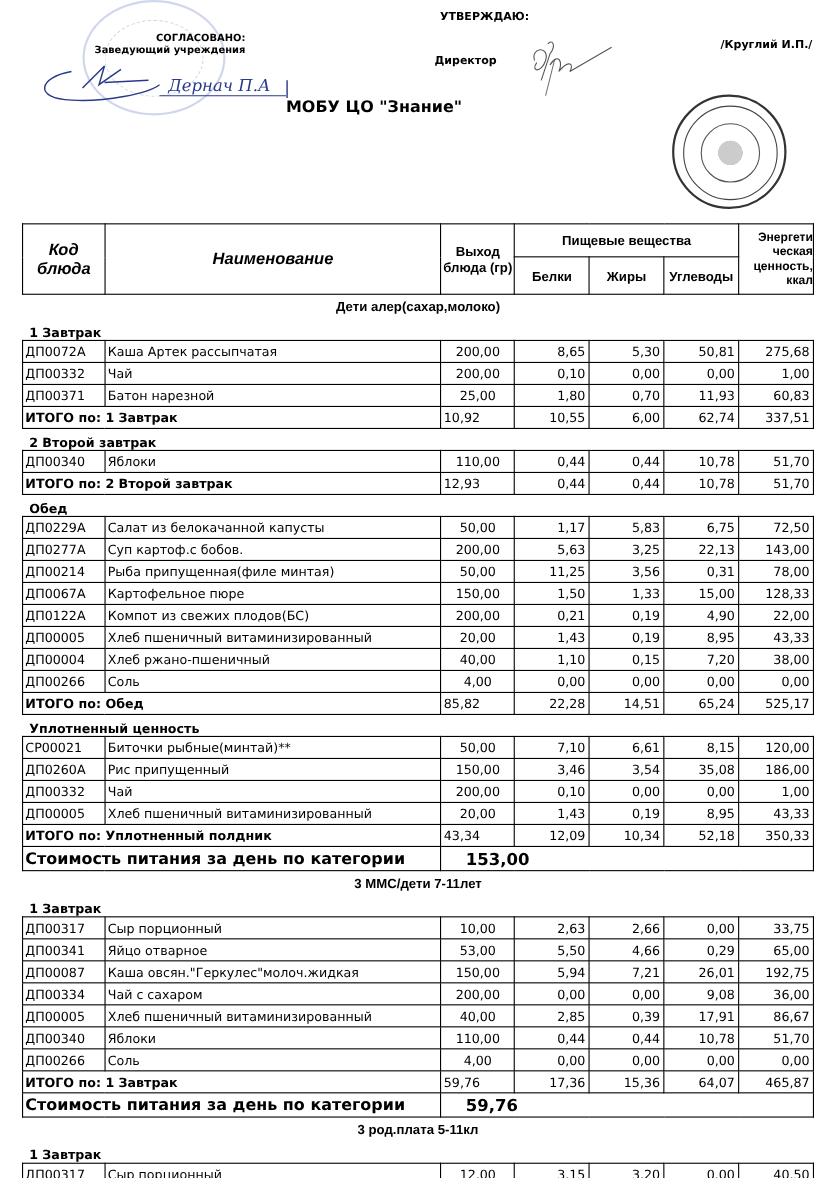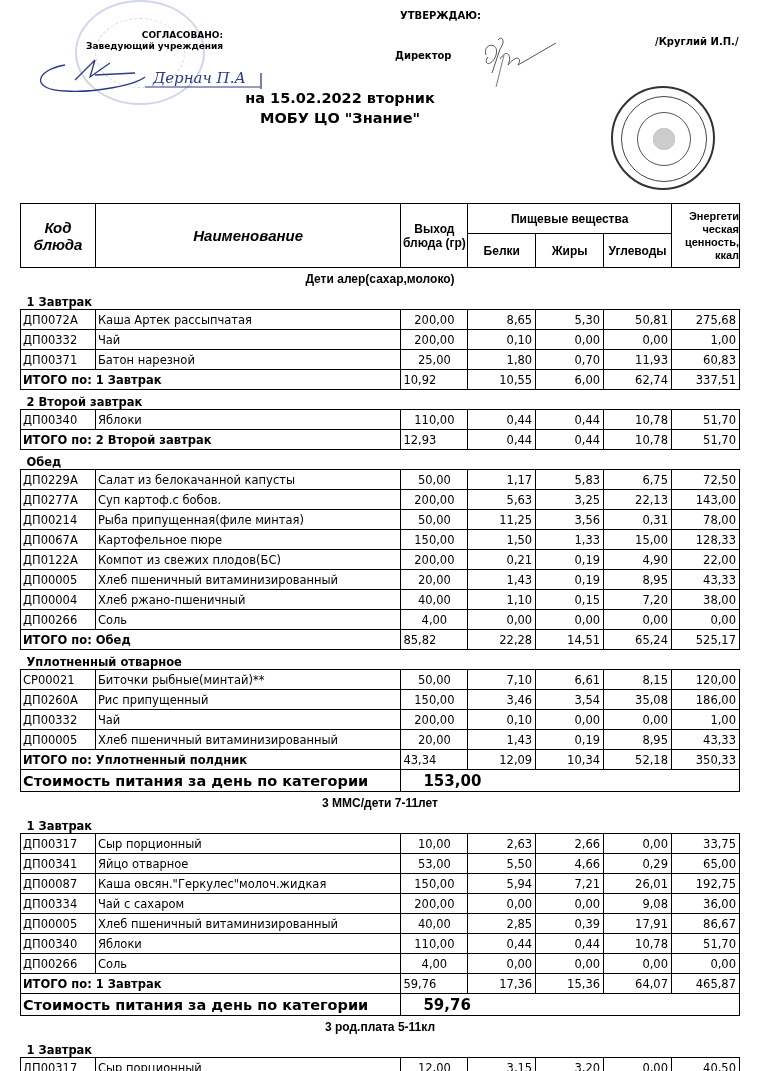--- a/index.html
+++ b/index.html
@@ -64,21 +64,20 @@
 
 <div class="confirm-title">УТВЕРЖДАЮ:</div>
 <div class="director">Директор</div>
 <svg class="sign-right" viewBox="0 0 80 55">
   <path d="M8 20 C 4 8, 22 6, 18 20 C 14 32, 4 30, 10 22 M20 5 C 24 0, 28 6, 22 14 L14 38 M22 24 C 30 12, 34 22, 30 30 C 40 18, 44 24, 40 30 L78 8" stroke="#555" stroke-width="1" fill="none"></path>
   <path d="M26 20 L18 52" stroke="#555" stroke-width="0.8" fill="none"></path>
 </svg>
 <div class="director-name">/Круглий И.П./</div>
 
 <div class="title-block">
-  <div>на 15.02.2022  вторник</div>
   <div>МОБУ ЦО "Знание"</div>
 </div>
 
 <div class="seal"></div>
 
 <table class="menu">
   <colgroup>
     <col style="width:75px">
       <col style="width:306px">
       <col style="width:67px">
@@ -240,21 +239,21 @@
       </tr>
       <tr class="row total">
         <td class="lbl" colspan="2">ИТОГО по: Обед</td>
         <td class="b">85,82</td>
         <td class="r">22,28</td>
         <td class="r">14,51</td>
         <td class="r">65,24</td>
         <td class="r">525,17</td>
       </tr>
       <tr class="meal">
-        <td colspan="7">Уплотненный отварное</td>
+        <td colspan="7">Уплотненный ценность</td>
       </tr>
       <tr class="row">
         <td class="code">СР00021</td>
         <td class="name">Биточки рыбные(минтай)**</td>
         <td class="c">50,00</td>
         <td class="r">7,10</td>
         <td class="r">6,61</td>
         <td class="r">8,15</td>
         <td class="r">120,00</td>
       </tr>

